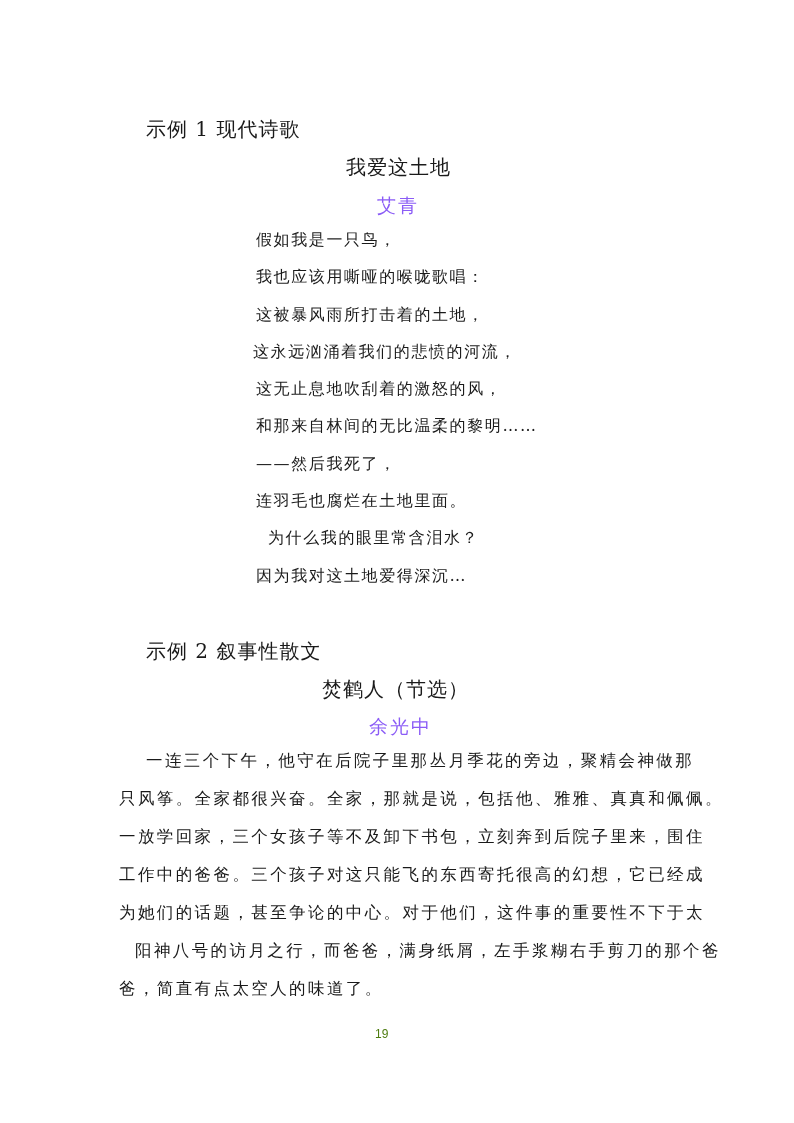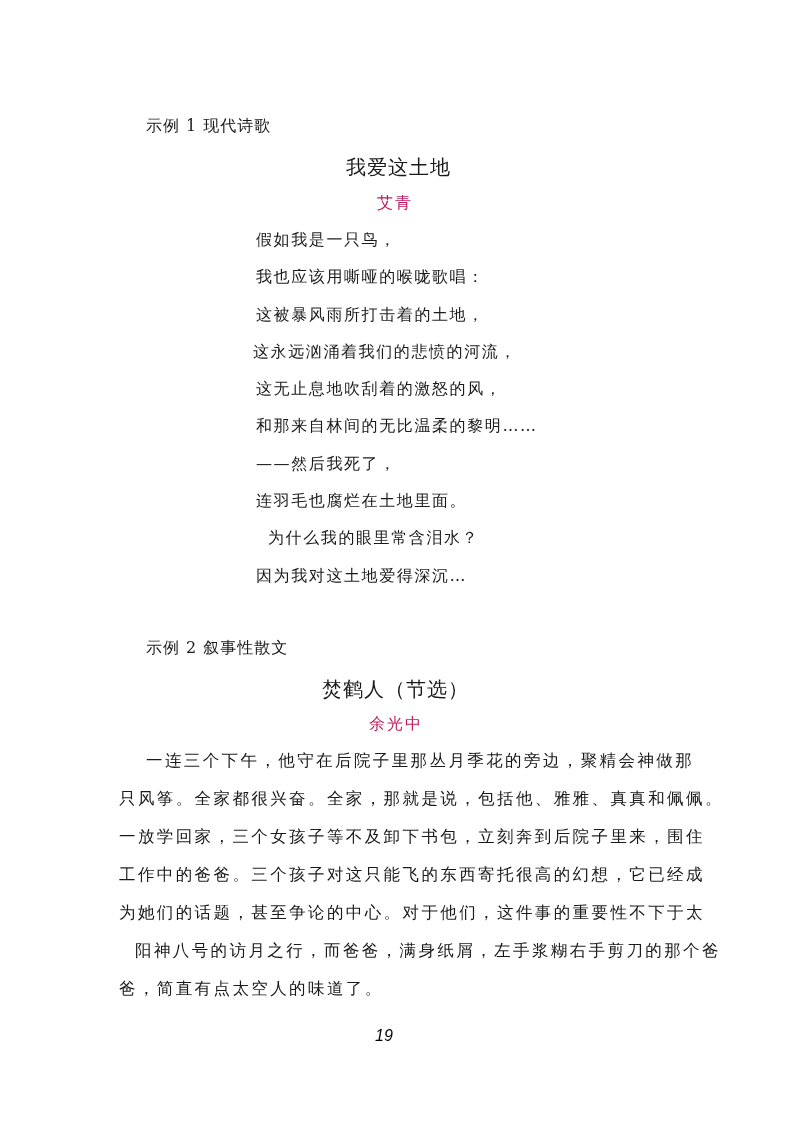--- a/index.html
+++ b/index.html
@@ -2,28 +2,28 @@
 <html><head>
 <meta charset="utf-8">
 <style>
   html, body { margin: 0; padding: 0; background: #ffffff; }
   body {
     width: 794px; height: 1123px; position: relative; overflow: hidden;
     font-family: "DejaVu Serif", "Liberation Serif", serif;
     color: #1a1a1a;
   }
   .abs { position: absolute; white-space: nowrap; }
-  .section-heading { font-size: 16px; letter-spacing: 1px; }
+  .section-heading { font-size: 20px; letter-spacing: 1px; }
   .title { font-size: 20px; letter-spacing: 1px; }
-  .author { font-size: 16px; letter-spacing: 2px; color: #be185d; }
+  .author { font-size: 19px; letter-spacing: 2px; color: #8b5cf6; }
   .poem-line { font-size: 16px; letter-spacing: 1.6px; }
   .prose-line { font-size: 16.5px; letter-spacing: 2.4px; }
   .page-num {
     font-family: "Liberation Sans", "DejaVu Sans", sans-serif;
-    font-size: 16px; color: #000000; font-style: italic;
+    font-size: 12px; color: #4d7c0f;
   }
 </style>
 </head>
 <body>
 
 <div>
 
   <div class="abs section-heading" style="left:146px; top:116px;">示例 1  现代诗歌</div>
   <div class="abs title" style="left:346px; top:154px;">我爱这土地</div>
   <div class="abs author" style="left:377px; top:193px;">艾青</div>

